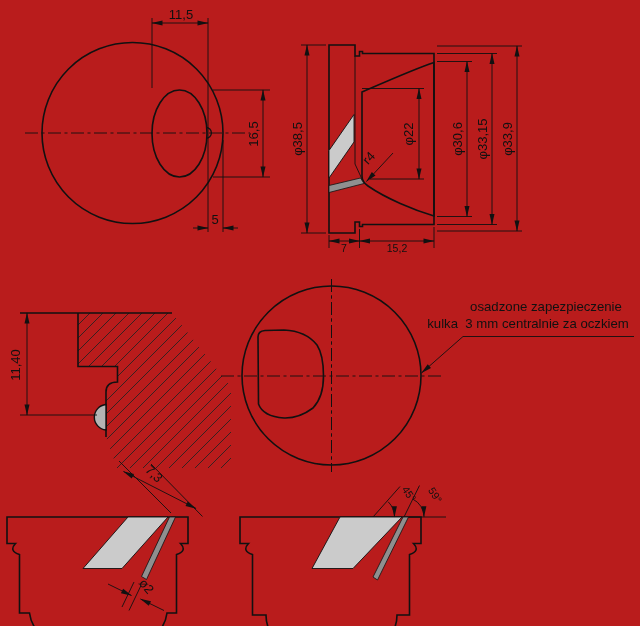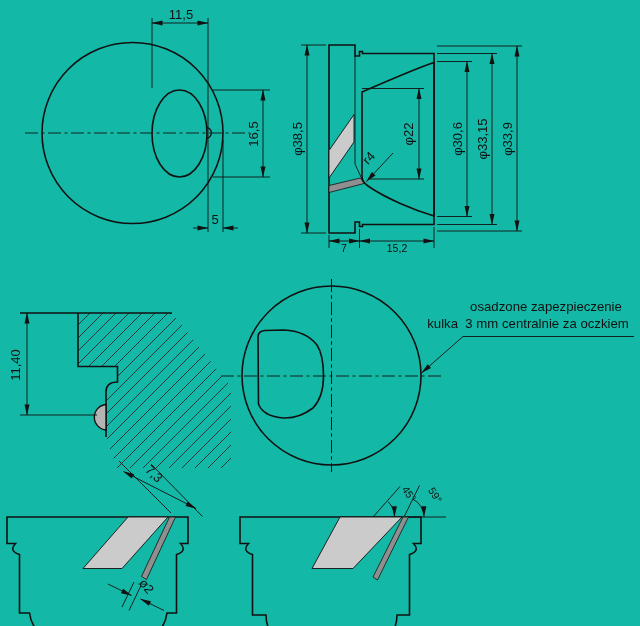--- a/index.html
+++ b/index.html
@@ -1,16 +1,16 @@
 <!DOCTYPE html>
 <html><head>
 <meta charset="utf-8">
 <style>
   html,body{margin:0;padding:0;background:#fff;}
-  #stage{width:640px;height:626px;background:#14b8a6;position:relative;overflow:hidden;
+  #stage{width:640px;height:626px;background:#b91c1c;position:relative;overflow:hidden;
          font-family:"Liberation Sans", sans-serif;}
   svg{display:block;}
   text{fill:#111;}
   .dim{font-size:13px;}
   .dim-s{font-size:10.5px;}
   .note{font-size:13.2px;white-space:pre;}
   .thin{stroke:#111;stroke-width:0.9;fill:none;}
   .thick{stroke:#111;stroke-width:1.6;fill:none;}
   .mid{stroke:#111;stroke-width:1.3;fill:none;}
   .cl{stroke:#111;stroke-width:0.9;fill:none;stroke-dasharray:13 3.5 3 3.5;}

